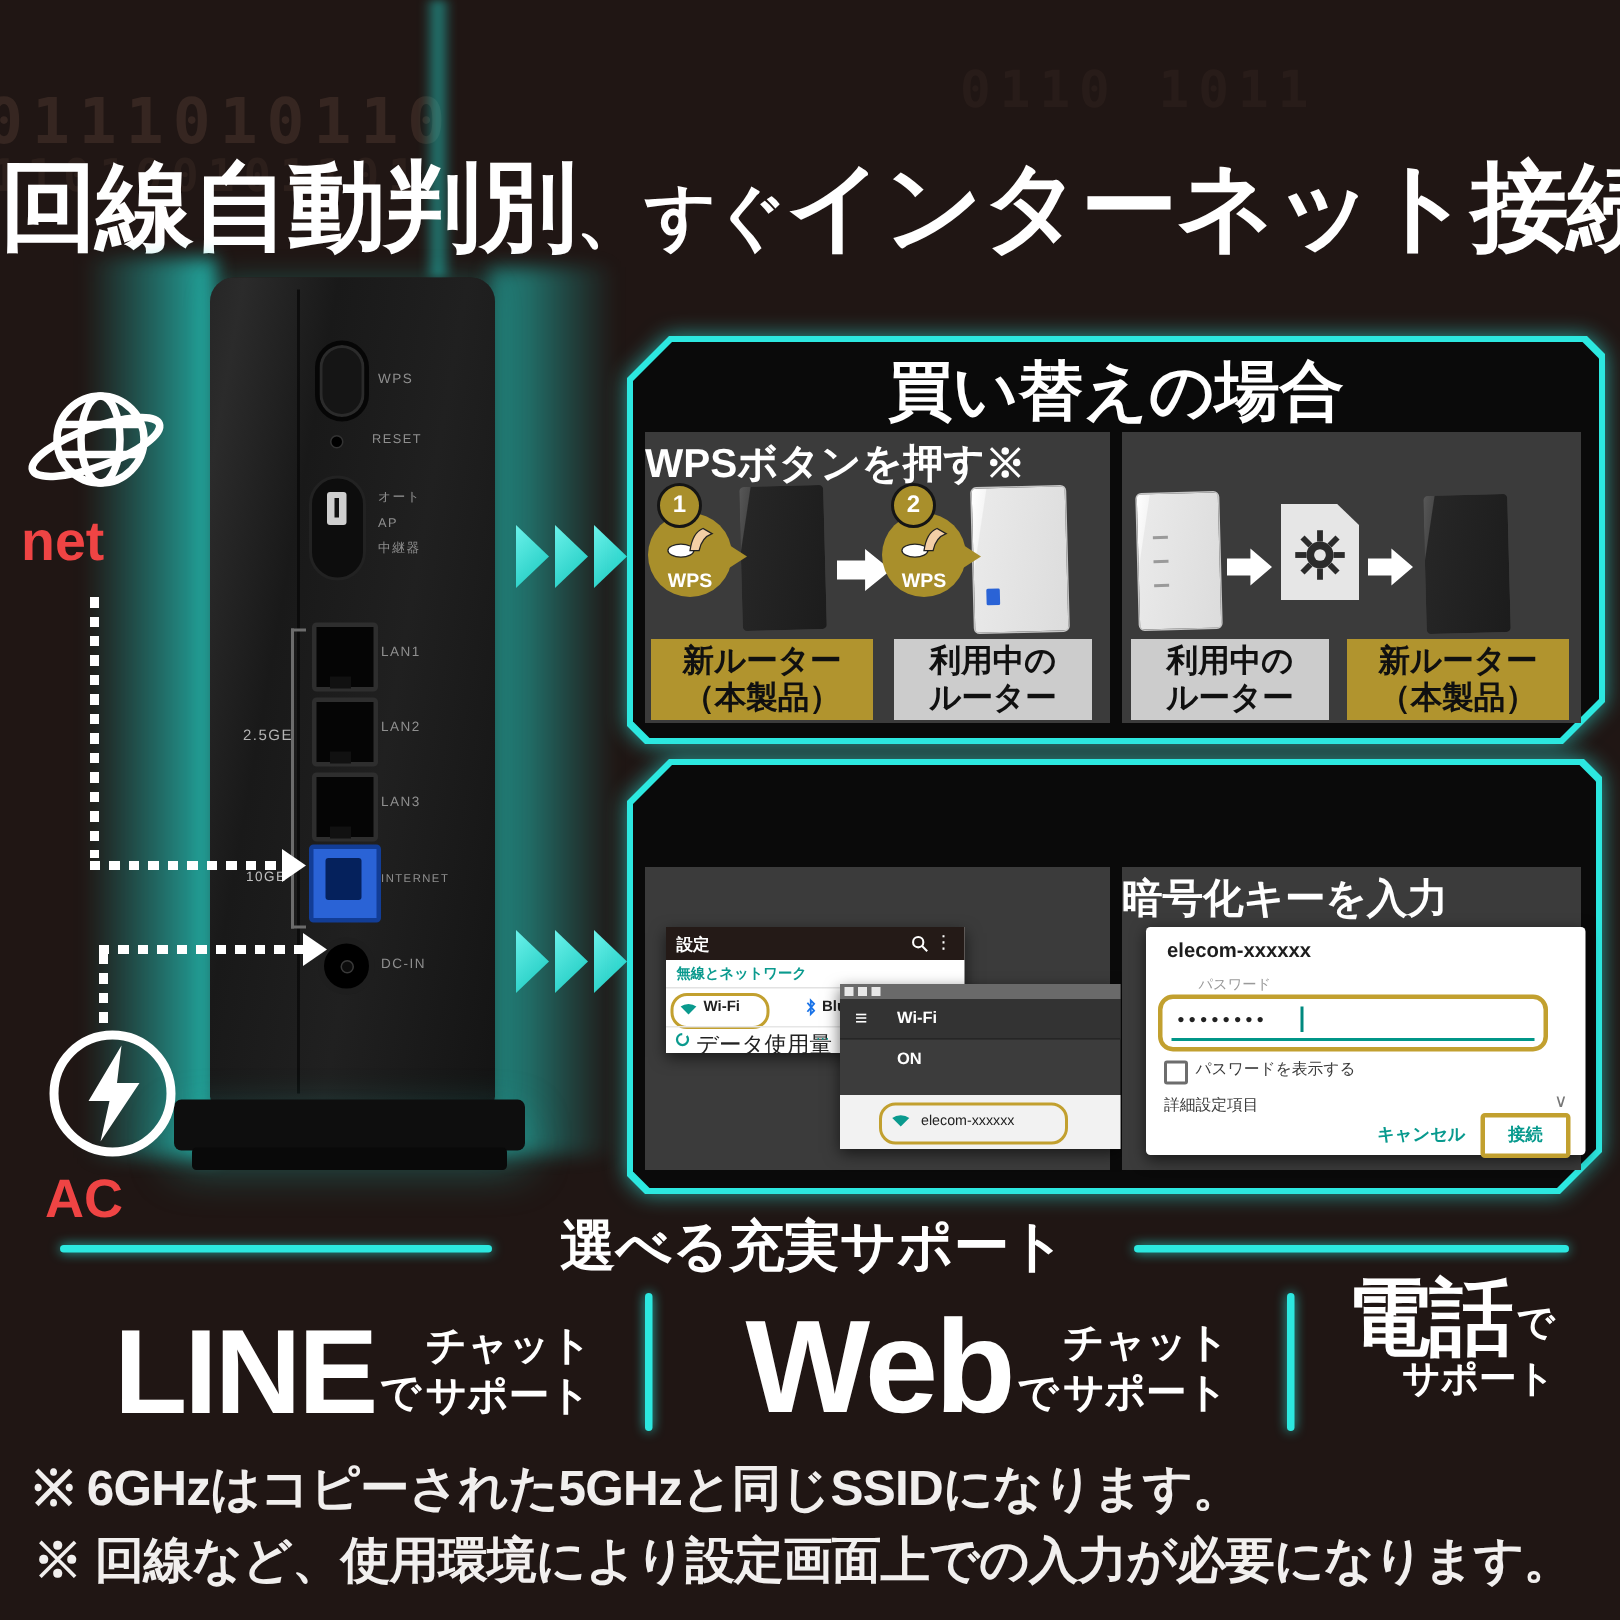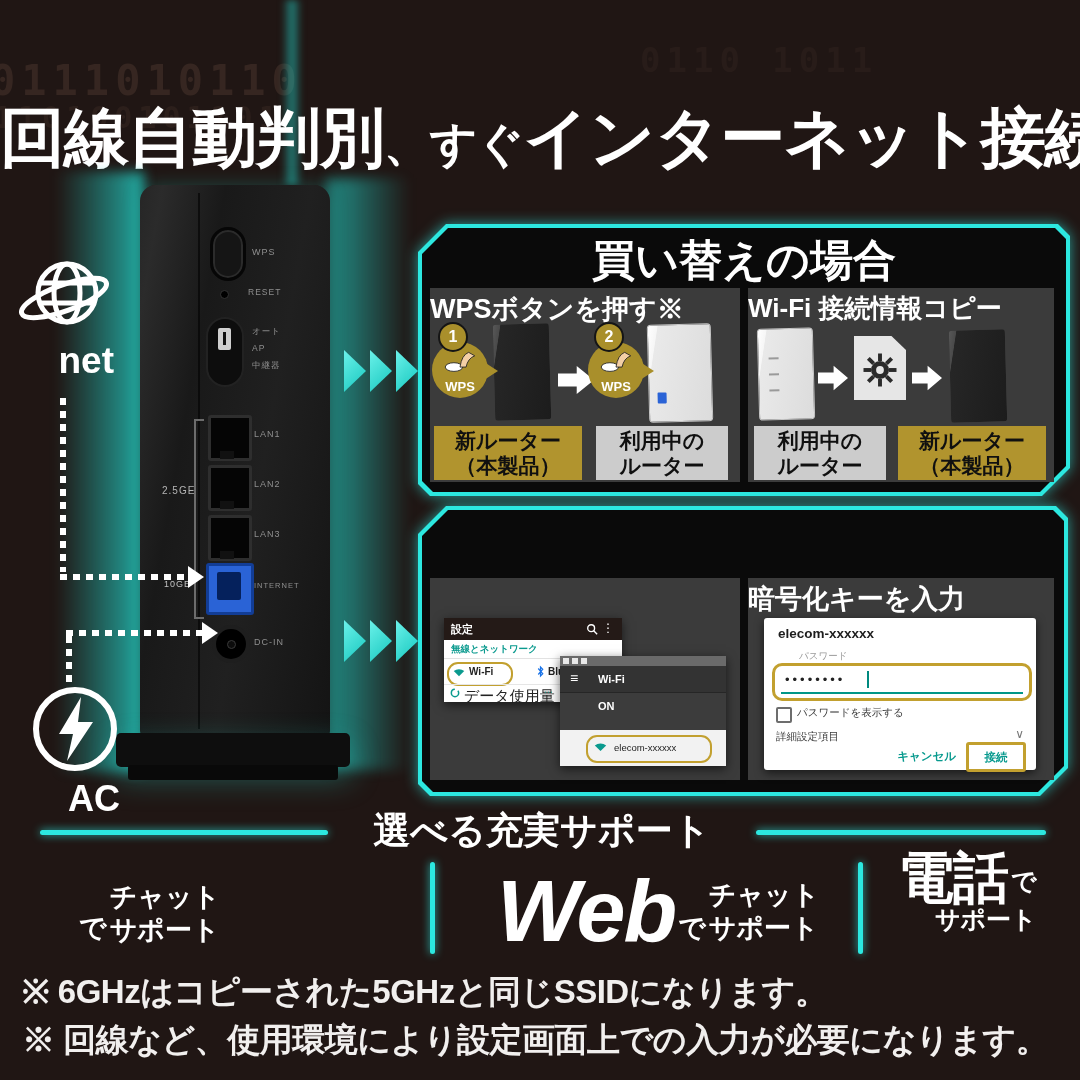--- a/index.html
+++ b/index.html
@@ -7,21 +7,21 @@
          background:#201614;font-family:"Liberation Sans",sans-serif;
          -webkit-font-smoothing:antialiased;}
   .abs{position:absolute;}
   
   .deco-digits{position:absolute;font-family:"DejaVu Sans Mono",monospace;font-weight:700;
                color:#3c2b25;letter-spacing:6px;pointer-events:none;}
   .title-line{position:absolute;left:0;width:1080px;text-align:center;color:#fff;
               font-weight:900;white-space:nowrap;letter-spacing:-1px;}
   .title-line .sm{font-size:.72em;}
   
-  .rail-label{position:absolute;color:#ffffff;font-weight:900;text-align:right;}
+  .rail-label{position:absolute;color:#ef4444;font-weight:900;text-align:left;}
   .dot-h{position:absolute;height:6px;background:repeating-linear-gradient(90deg,#fff 0 7px,transparent 7px 13px);}
   .dot-v{position:absolute;width:6px;background:repeating-linear-gradient(180deg,#fff 0 7px,transparent 7px 13px);}
   .dot-arrow{position:absolute;width:16px;height:22px;background:#fff;clip-path:polygon(0 0,100% 50%,0 100%);}
   
   .glow{position:absolute;filter:blur(6px);}
   .router{position:absolute;left:140px;top:185px;width:190px;height:552px;
           background:linear-gradient(100deg,#262626 0%,#2b2b2b 8%,#191919 30%,#202020 60%,#141414 100%);
           border-radius:16px 16px 6px 6px;box-shadow:0 0 18px rgba(32,210,200,.25);}
   .router .seam{position:absolute;left:58px;top:8px;bottom:8px;width:2px;background:#060606;opacity:.7;}
   .r-lbl{position:absolute;color:#8f8f8f;letter-spacing:1px;}
@@ -55,21 +55,21 @@
            background:linear-gradient(100deg,#585858 0%,#4a4a4a 10%,#262626 11%,#1c1c1c 100%),
                       radial-gradient(#000 1px,transparent 1.3px);}
   .rt-white{position:absolute;border-radius:4px;transform:rotate(-1.5deg);border:1px solid #c4c4c4;
             background:linear-gradient(100deg,#ffffff 0%,#f6f6f6 12%,#e9e9e9 13%,#dcdcdc 100%);}
   .lab{position:absolute;color:#101010;font-weight:900;font-size:21px;line-height:25px;text-align:center;
        padding-top:2px;}
   .lab-gold{background:#b1942e;}
   .lab-gray{background:#cccccc;}
   .doc{position:absolute;background:#e6e6e6;clip-path:polygon(0 0,72% 0,100% 22%,100% 100%,0 100%);}
   
-  .win{position:absolute;box-shadow:0 3px 10px rgba(0,0,0,.6);}
+  .win{position:absolute;box-shadow:0 3px 10px rgba(0,0,0,.6);padding-left:21px;}
   .gold-pill{position:absolute;border:2px solid #c2a02f;border-radius:11px;}
   
   .cy-line{position:absolute;height:5px;background:#2ce8e0;border-radius:3px;box-shadow:0 0 8px rgba(44,232,224,.8);}
   .cy-div{position:absolute;width:5px;background:#2ce8e0;border-radius:3px;box-shadow:0 0 8px rgba(44,232,224,.8);}
   .sup-group{position:absolute;display:flex;align-items:flex-end;color:#fff;white-space:nowrap;}
   .sup-name{font-weight:900;letter-spacing:-2px;line-height:.92;}
   .sup-de{font-weight:900;margin:0 3px 6px 3px;}
   .sup-desc{font-weight:900;font-size:27px;line-height:31px;margin-bottom:2px;}
   .note{position:absolute;left:22px;color:#f1efee;font-weight:700;font-size:33px;white-space:nowrap;letter-spacing:-0.5px;}
 </style>
@@ -204,21 +204,20 @@
       </div>
       <div class="lab lab-gray" style="left:166px;top:138px;width:132px;height:52px;">
         <div>利用中の</div>
           <div>ルーター</div>
       </div>
     </div>
 
     <div class="gap-chev" style="left:330px;top:130px;"></div>
 
     <div class="step" style="left:330px;top:64px;width:306px;height:194px;">
-      <div class="step-title" style="font-size:26px;">Wi-Fi 接続情報コピー</div>
       <div class="rt-white" style="left:10px;top:40px;width:54px;height:90px;">
         <span class="abs" style="left:10px;top:28px;width:10px;height:2px;background:#9a9a9a;"></span>
         <span class="abs" style="left:10px;top:44px;width:10px;height:2px;background:#9a9a9a;"></span>
         <span class="abs" style="left:10px;top:60px;width:10px;height:2px;background:#9a9a9a;"></span>
       </div>
       <div class="barrow" style="left:70px;top:76px;width:30px;height:28px;"></div>
       <div class="doc" style="left:106px;top:48px;width:52px;height:64px;">
         <svg viewBox="0 0 24 24" width="36" height="36" style="position:absolute;left:8px;top:16px;">
           <g fill="#2b2b2b">
             <circle cx="12" cy="12" r="6"></circle>
@@ -323,30 +322,31 @@
         <span class="abs" style="right:10px;top:124px;width:54px;height:24px;border:3px solid #c2a02f;border-radius:3px;text-align:center;line-height:24px;font-size:11.5px;font-weight:700;color:#089a8e;">接続</span>
       </div>
     </div>
   </div>
 
   <div class="cy-line" style="left:40px;top:830px;width:288px;"></div>
   <div class="cy-line" style="left:756px;top:830px;width:290px;"></div>
   <div class="abs" style="left:330px;top:806px;width:424px;text-align:center;color:#fff;font-weight:900;font-size:37px;white-space:nowrap;">選べる充実サポート</div>
 
   <div class="sup-group" style="left:76px;top:856px;height:96px;">
+    <span class="sup-name" style="font-size:80px;">LINE</span>
     <span class="sup-de" style="font-size:27px;">で</span>
     <span style="margin-bottom:4px;">
       <span class="sup-desc" style="display:block;">チャット</span>
       <span class="sup-desc" style="display:block;">サポート</span>
     </span>
   </div>
   <div class="cy-div" style="left:430px;top:862px;height:92px;"></div>
 
   <div class="sup-group" style="left:497px;top:850px;height:102px;">
-    <span class="sup-name" style="font-size:88px;font-style:italic;">Web</span>
+    <span class="sup-name" style="font-size:88px;">Web</span>
     <span class="sup-de" style="font-size:27px;">で</span>
     <span style="margin-bottom:6px;">
       <span class="sup-desc" style="display:block;">チャット</span>
       <span class="sup-desc" style="display:block;">サポート</span>
     </span>
   </div>
   <div class="cy-div" style="left:858px;top:862px;height:92px;"></div>
 
   <div class="abs" style="left:898px;top:852px;color:#fff;">
     <span style="display:flex;align-items:flex-end;">

